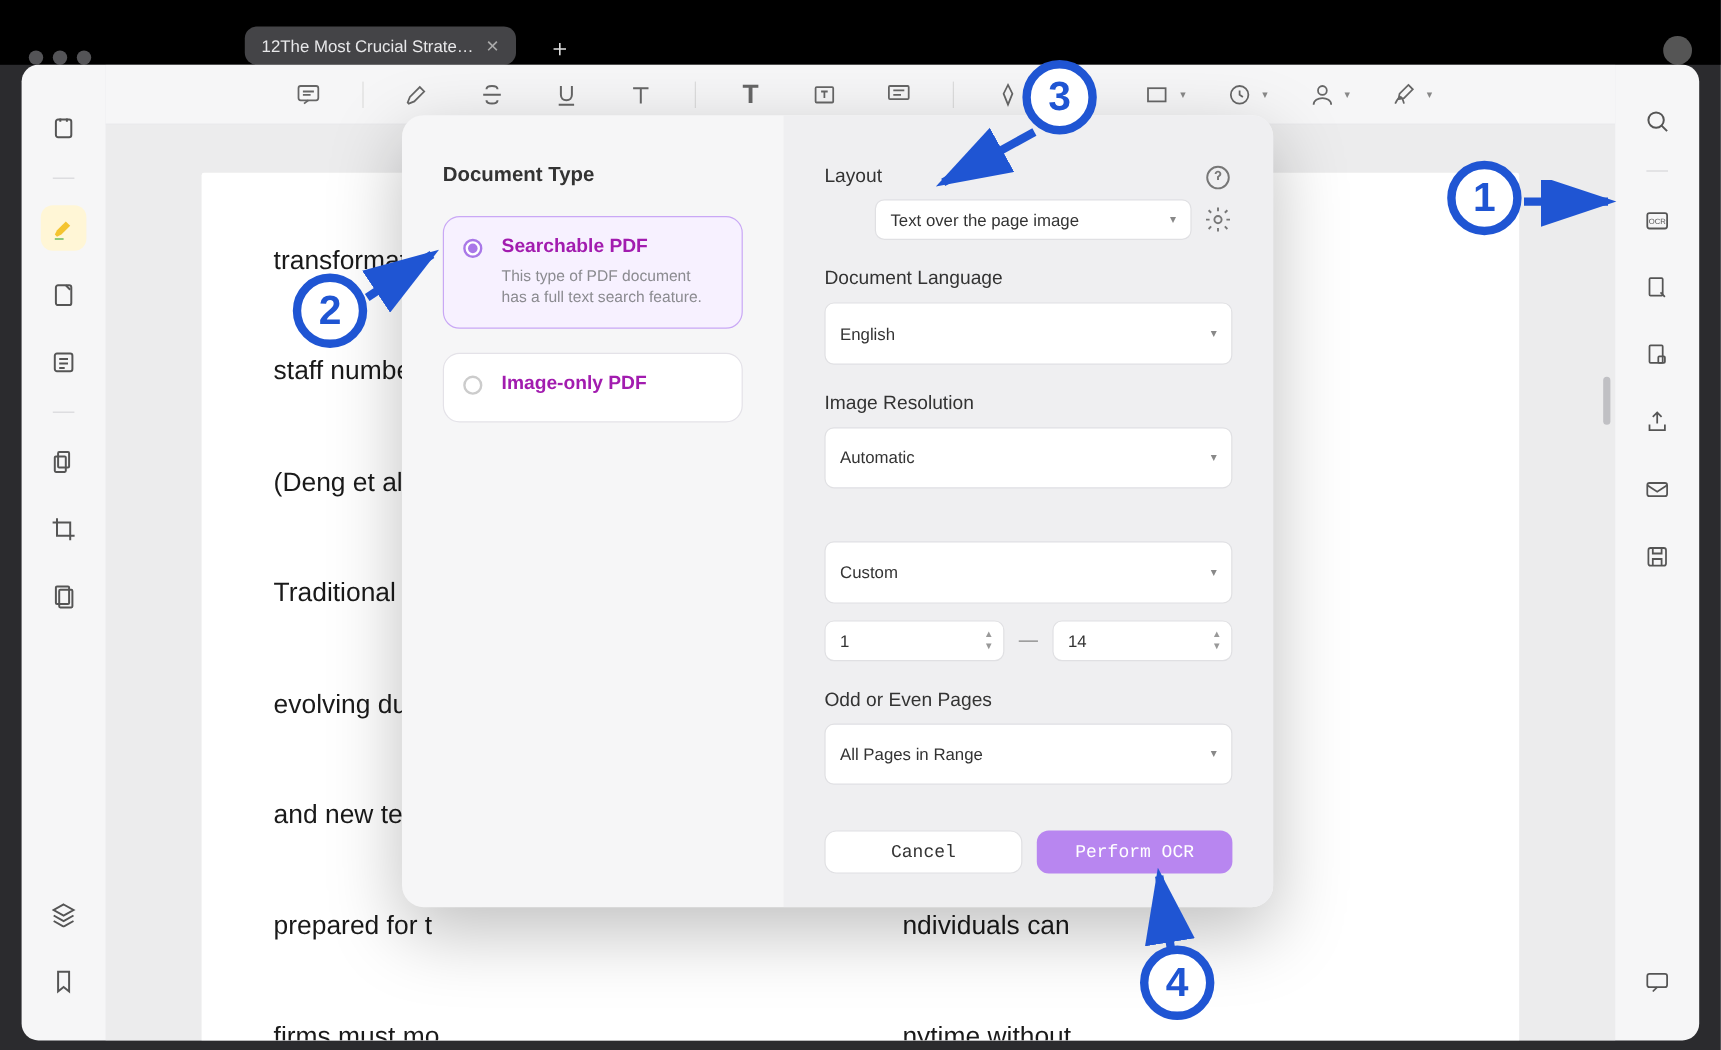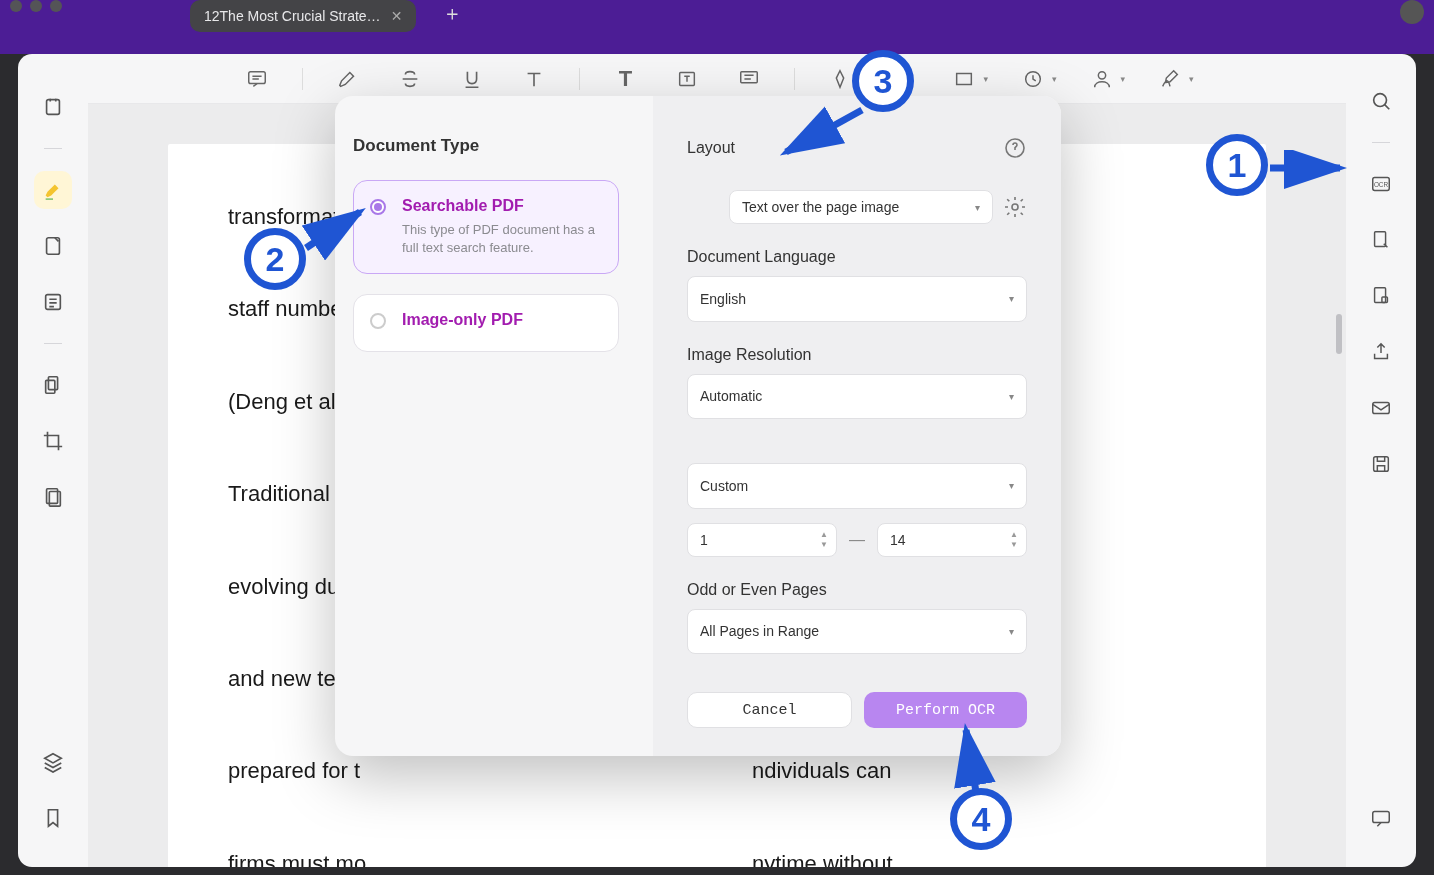--- a/index.html
+++ b/index.html
@@ -6,24 +6,24 @@
 body {
   font-family: -apple-system, BlinkMacSystemFont, "Segoe UI", sans-serif;
   background: #2b2b2e;
   width: 1434px;
   height: 875px;
   overflow: hidden;
   position: relative;
 }
 .titlebar {
   height: 54px;
-  background: #4c1d95;
-  display: flex;
-  align-items: flex-start;
-  padding: 0 10px;
+  background: #000000;
+  display: flex;
+  align-items: flex-end;
+  padding: 0 24px;
   gap: 8px;
 }
 .traffic-lights { display: flex; gap: 8px; margin-right: 120px; }
 .tl-dot { width: 12px; height: 12px; border-radius: 50%; background: #545457; }
 .tab {
   display: flex;
   align-items: center;
   background: #444447;
   border-radius: 10px;
   padding: 8px 14px;
@@ -103,21 +103,21 @@
 .modal {
   position: absolute;
   top: 96px; left: 335px;
   width: 726px; height: 660px;
   background: #f6f6f7;
   border-radius: 18px;
   box-shadow: 0 20px 60px rgba(0,0,0,0.25);
   display: flex;
   overflow: hidden;
 }
-.modal-left { width: 330px; padding: 40px 34px 34px 18px; }
+.modal-left { width: 330px; padding: 40px 34px 34px 34px; }
 .modal-right { flex:1; background:#efeff1; padding: 40px 34px 28px 34px; display:flex; flex-direction:column; position:relative; }
 .modal-section-title { font-size: 17px; font-weight:600; color:#333; margin-bottom:24px; }
 .doctype-card {
   border: 1.5px solid #e4e2e8;
   border-radius: 14px;
   padding: 16px 18px 16px 48px;
   margin-bottom: 20px;
   background:#fff;
   position:relative;
   cursor:pointer;
@@ -465,21 +465,21 @@
       <div class="doctype-radio"></div>
       <div class="doctype-title">Searchable PDF</div>
       <div class="doctype-desc">This type of PDF document has a full text search feature.</div>
     </div>
     <div class="doctype-card">
       <div class="doctype-radio"></div>
       <div class="doctype-title">Image-only PDF</div>
     </div>
   </div>
   <div class="modal-right">
-    <div class="layout-label-row" style="margin-bottom:30px">
+    <div class="layout-label-row" style="margin-bottom:6px">
       <div class="field-label" style="margin:0">Layout</div>
       <div class="help-icon">
           <svg viewBox="0 0 24 24" fill="none" stroke="currentColor" stroke-width="1.6">
             <circle cx="12" cy="12" r="9"></circle>
             <path d="M10 9c0-1 1-2 2-2s2 1 2 2-1 1.5-2 2.5V14M12 17h0"></path>
           </svg>
         </div>
     </div>
     <div class="layout-row">
       <div class="select">

